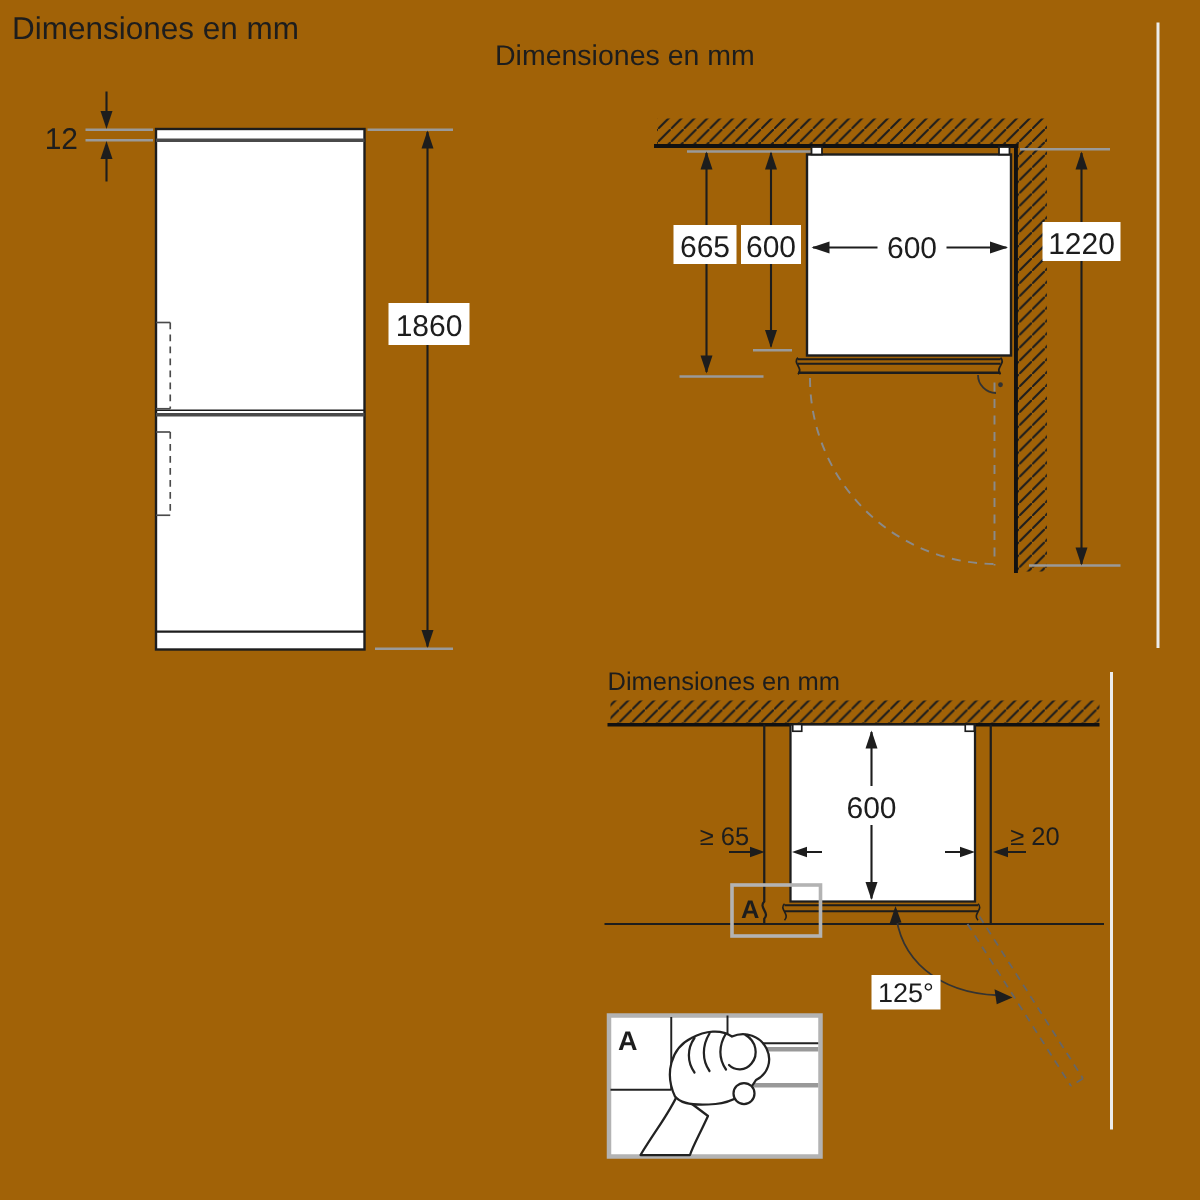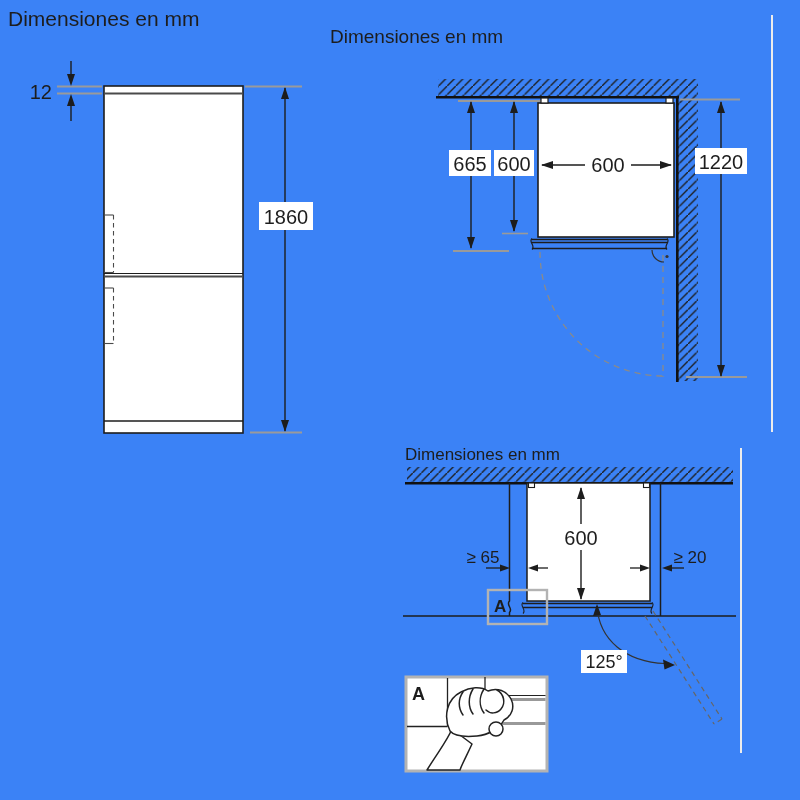--- a/index.html
+++ b/index.html
@@ -1,16 +1,16 @@
 <!DOCTYPE html>
 <html><head>
 <meta charset="utf-8">
 <style>
   html,body{margin:0;padding:0;background:#ffffff;}
-  #stage{position:relative;width:800px;height:800px;background:#3b82f6;overflow:hidden;}
+  #stage{position:relative;width:800px;height:800px;background:#a16207;overflow:hidden;}
   svg{display:block;}
   text{font-family:"Liberation Sans","DejaVu Sans",sans-serif;fill:#1d1d1d;}
   .title{font-size:21px;}
   .title2{font-size:19px;}
   .title3{font-size:17px;}
   .dim{font-size:20px;}
   .dim-small{font-size:17px;}
   .marker{font-size:17px;font-weight:bold;}
 </style>
 </head>

